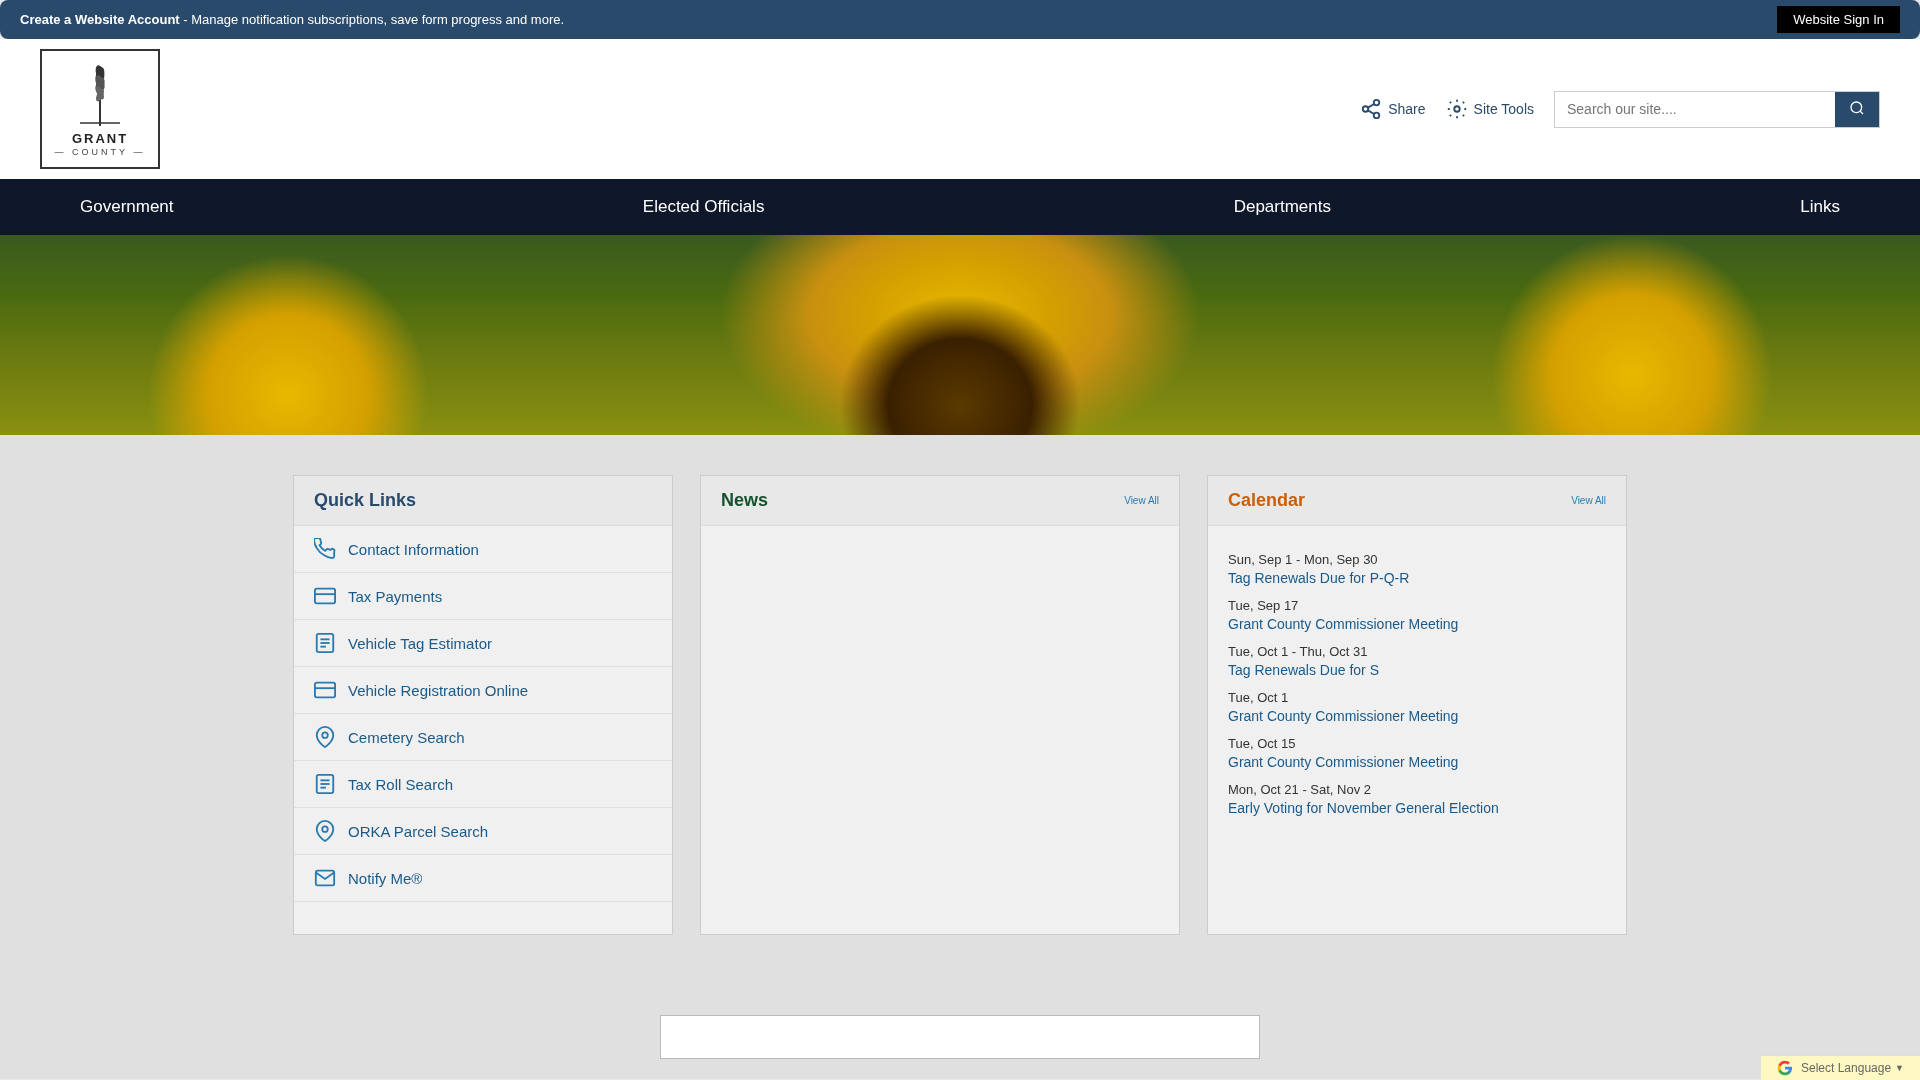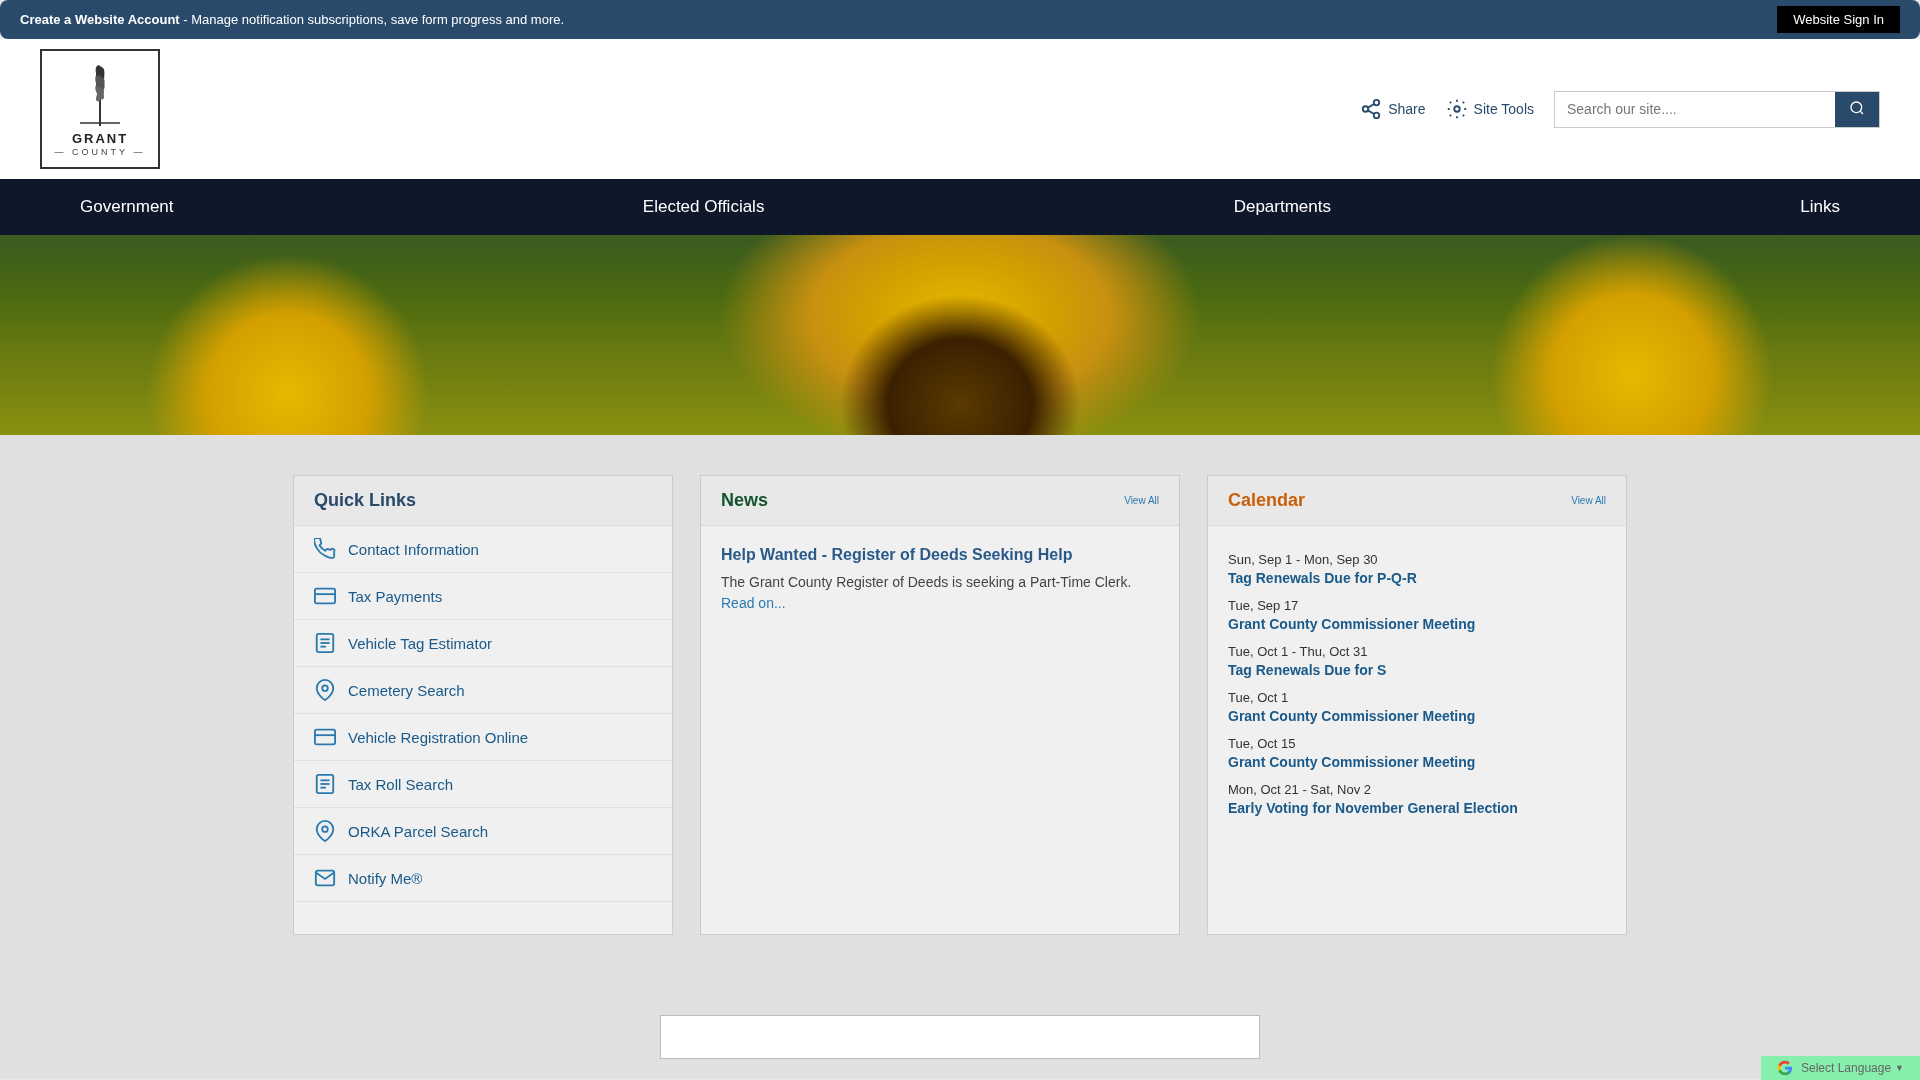--- a/index.html
+++ b/index.html
@@ -237,29 +237,28 @@
       color: #333;
       margin-top: 12px;
       margin-bottom: 3px;
     }
     .cal-event {
       color: #1a5a8a;
       font-size: 14px;
       cursor: pointer;
       text-decoration: none;
       display: block;
-      font-weight: bold;
     }
 
     
     .footer-bar {
       position: fixed;
       bottom: 0;
       right: 0;
-      background: #86efac;
+      background: #fef9c3;
       border-top: 1px solid #ddd;
       padding: 4px 16px;
       font-size: 12px;
       color: #666;
       display: flex;
       align-items: center;
       gap: 8px;
     }
     .select-language-btn {
       background: none;
@@ -383,31 +382,31 @@
       <svg class="ql-icon" viewBox="0 0 24 24" fill="none" stroke="#2a7ab0" stroke-width="2">
         <rect x="3" y="2" width="18" height="20" rx="2"></rect>
           <line x1="7" y1="8" x2="17" y2="8"></line>
           <line x1="7" y1="12" x2="17" y2="12"></line>
           <line x1="7" y1="16" x2="13" y2="16"></line>
       </svg>
       <span>Vehicle Tag Estimator</span>
     </a>
     <a class="quick-link-item">
       <svg class="ql-icon" viewBox="0 0 24 24" fill="none" stroke="#2a7ab0" stroke-width="2">
+        <rect x="1" y="4" width="22" height="16" rx="2" ry="2"></rect>
+          <line x1="1" y1="10" x2="23" y2="10"></line>
+      </svg>
+      <span>Vehicle Registration Online</span>
+    </a>
+    <a class="quick-link-item">
+      <svg class="ql-icon" viewBox="0 0 24 24" fill="none" stroke="#2a7ab0" stroke-width="2">
         <path d="M21 10c0 7-9 13-9 13S3 17 3 10a9 9 0 0118 0z"></path>
           <circle cx="12" cy="10" r="3"></circle>
       </svg>
       <span>Cemetery Search</span>
-    </a>
-    <a class="quick-link-item">
-      <svg class="ql-icon" viewBox="0 0 24 24" fill="none" stroke="#2a7ab0" stroke-width="2">
-        <rect x="1" y="4" width="22" height="16" rx="2" ry="2"></rect>
-          <line x1="1" y1="10" x2="23" y2="10"></line>
-      </svg>
-      <span>Vehicle Registration Online</span>
     </a>
     <a class="quick-link-item">
       <svg class="ql-icon" viewBox="0 0 24 24" fill="none" stroke="#2a7ab0" stroke-width="2">
         <rect x="3" y="2" width="18" height="20" rx="2"></rect>
           <line x1="7" y1="8" x2="17" y2="8"></line>
           <line x1="7" y1="12" x2="17" y2="12"></line>
           <line x1="7" y1="16" x2="13" y2="16"></line>
       </svg>
       <span>Tax Roll Search</span>
     </a>
@@ -424,27 +423,20 @@
           <polyline points="22,6 12,13 2,6"></polyline>
       </svg>
       <span>Notify Me®</span>
     </a>
   </div>
 
   <div class="news-panel">
     <div class="panel-header-row">
       <span class="panel-title">News</span>
       <a class="view-all-link">View All</a>
-    </div>
-    <div class="news-body">
-      <a class="news-title">Help Wanted - Register of Deeds Seeking Help</a>
-      <p class="news-desc">
-        <span>The Grant County Register of Deeds is seeking a Part-Time Clerk.</span>
-        <a class="read-more">Read on...</a>
-      </p>
     </div>
   </div>
 
   <div class="calendar-panel">
     <div class="panel-header-row">
       <span class="calendar-title">Calendar</span>
       <a class="view-all-link">View All</a>
     </div>
     <div class="calendar-body">
 

